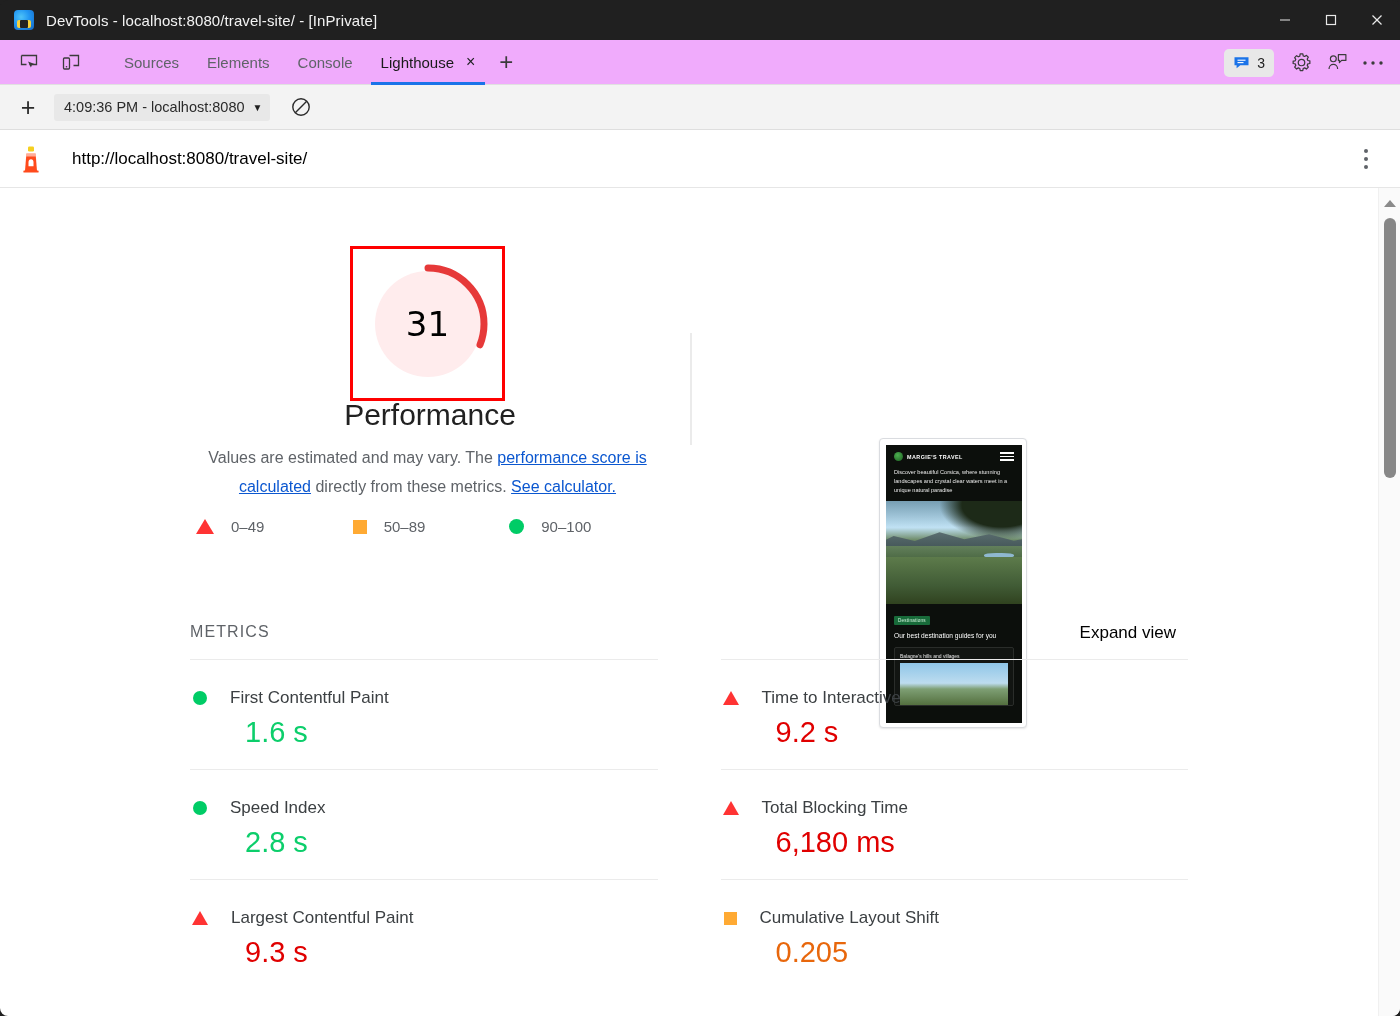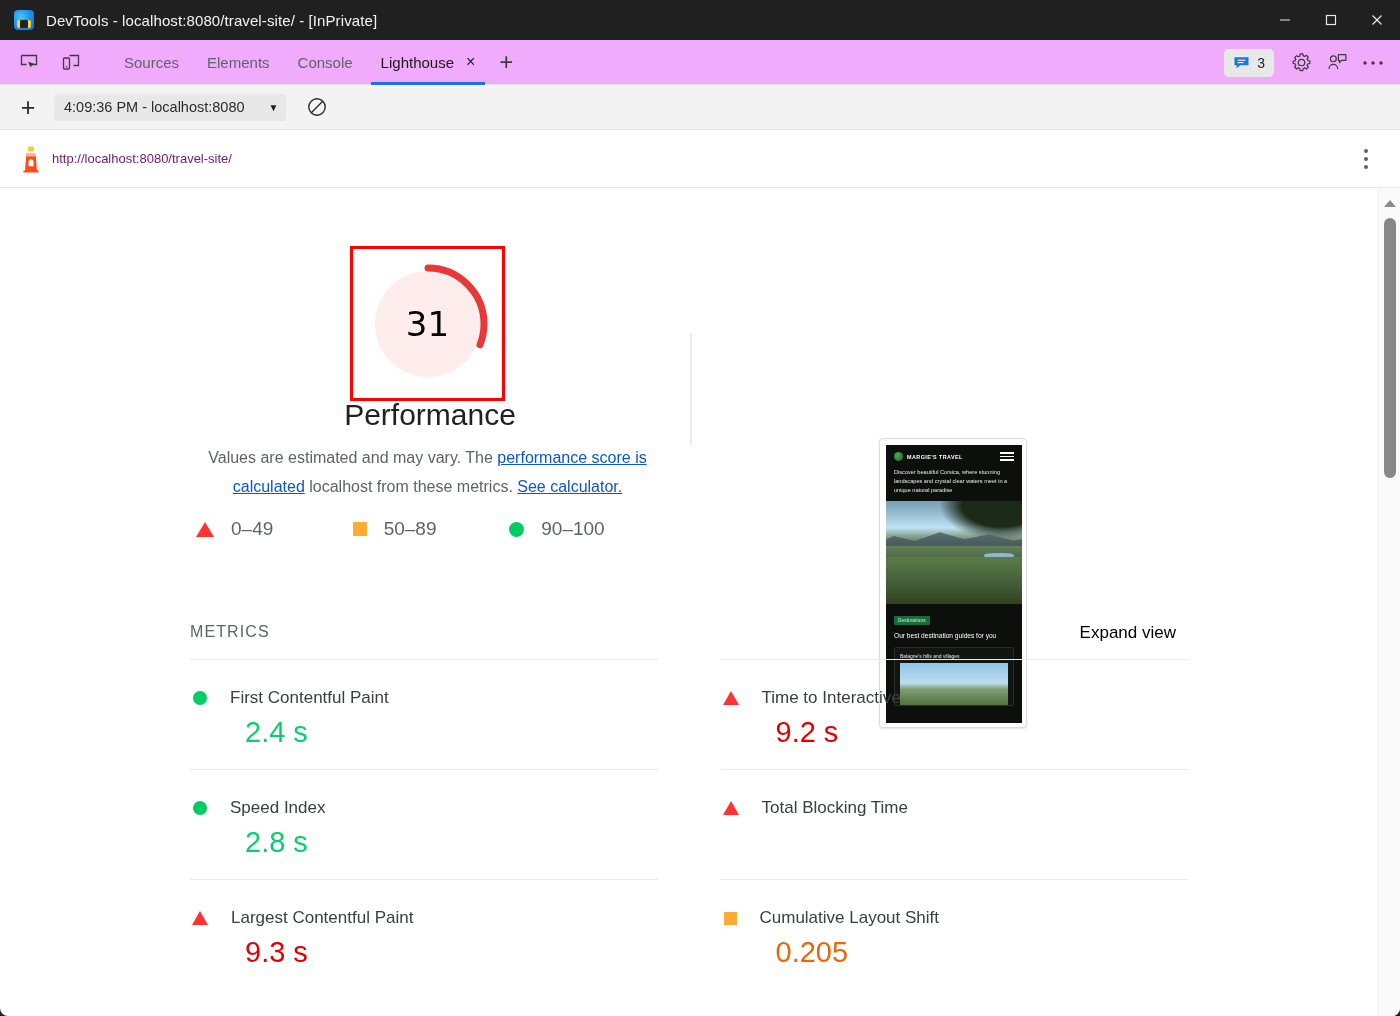--- a/index.html
+++ b/index.html
@@ -138,21 +138,21 @@
     border-bottom: 1px solid #dedede;
     display: flex; align-items: center;
   }
   #lh-add {
     width: 36px; height: 30px;
     display: flex; align-items: center; justify-content: center;
     color: #2b2b2b; font-size: 25px; font-weight: 300; line-height: 1;
     margin-left: 10px;
   }
   #run-select {
-    display: flex; align-items: center; gap: 22px;
+    display: flex; align-items: center; gap: 6px;
     background: #e8e8e8;
     border-radius: 3px;
     height: 27px;
     padding: 0 8px 0 10px;
     margin-left: 8px;
     font-size: 14.5px;
     color: #2b2b2b;
     white-space: nowrap;
   }
   #run-select .caret { font-size: 10px; color: #1f1f1f; margin-left: 2px; }
@@ -166,23 +166,23 @@
   
   #urlbar {
     height: 58px;
     background: #ffffff;
     border-bottom: 1px solid #e6e6e6;
     display: flex; align-items: center;
     position: relative;
   }
   #lh-logo { margin-left: 18px; width: 26px; height: 30px; display:flex; align-items:center; justify-content:center; }
   #url-text {
-    margin-left: 8px;
-    font-size: 13px;
-    color: #701a75;
+    margin-left: 28px;
+    font-size: 17px;
+    color: #000000;
   }
   #url-menu {
     position: absolute; right: 22px; top: 50%; transform: translateY(-50%);
     width: 24px; height: 30px;
     display: flex; flex-direction: column; align-items: center; justify-content: center; gap: 4px;
   }
   #url-menu i { width: 4px; height: 4px; border-radius: 50%; background: #5f6368; display:block; }
 
   
   #report {
@@ -224,21 +224,21 @@
     font-size: 16px;
     line-height: 29px;
     color: #5f6368;
   }
   #score-desc a { color: #0b57d0; text-decoration: underline; }
   #legend {
     position: absolute; left: 196px; top: 330px; width: 470px;
     display: flex; align-items: center;
   }
   .legend-item { display: flex; align-items: center; width: 33.33%; }
-  .legend-item .lg-label { font-size: 19px; color: #5f6368; margin-left: 17px; }
+  .legend-item .lg-label { font-size: 15px; color: #5f6368; margin-left: 17px; }
   .tri-red {
     width: 0; height: 0;
     border-left: 9px solid transparent;
     border-right: 9px solid transparent;
     border-bottom: 15px solid #ff3333;
   }
   .sq-orange { width: 14px; height: 14px; background: #ffaa33; }
   .cir-green { width: 15px; height: 15px; border-radius: 50%; background: #00cc66; }
 
   #center-divider {
@@ -524,21 +524,21 @@
 
               <circle cx="62" cy="62" r="56" fill="none" stroke="#e63939" stroke-width="7" stroke-linecap="round" stroke-dasharray="109.1 242.8" transform="rotate(-90 62 62)"></circle>
             </svg>
             <div id="gauge-score">31</div>
           </div>
         </div>
 
         <div id="score-title">Performance</div>
 
         <div id="score-desc">
-          <span>Values are estimated and may vary. The </span><a href="#">performance score is calculated</a><span> localhost from these metrics. </span><a href="#">See calculator.</a>
+          <span>Values are estimated and may vary. The </span><a href="#">performance score is calculated</a><span> directly from these metrics. </span><a href="#">See calculator.</a>
         </div>
 
         <div id="legend">
           <div class="legend-item">
             <span class="tri-red"></span>
             <span class="lg-label">0–49</span>
           </div>
           <div class="legend-item">
             <span class="sq-orange"></span>
             <span class="lg-label">50–89</span>
@@ -585,21 +585,21 @@
           <div id="expand-view">Expand view</div>
         </div>
 
         <div id="metrics-grid">
 
           <div class="metric">
             <div class="metric-head">
               <span class="mi-cir"></span>
               <span class="metric-name">First Contentful Paint</span>
             </div>
-            <div class="metric-value v-green">2.4 s</div>
+            <div class="metric-value v-green">1.6 s</div>
           </div>
 
           <div class="metric">
             <div class="metric-head">
               <span class="mi-tri"></span>
               <span class="metric-name">Time to Interactive</span>
             </div>
             <div class="metric-value v-red">9.2 s</div>
           </div>
 
@@ -609,20 +609,21 @@
               <span class="metric-name">Speed Index</span>
             </div>
             <div class="metric-value v-green">2.8 s</div>
           </div>
 
           <div class="metric">
             <div class="metric-head">
               <span class="mi-tri"></span>
               <span class="metric-name">Total Blocking Time</span>
             </div>
+            <div class="metric-value v-red">6,180 ms</div>
           </div>
 
           <div class="metric">
             <div class="metric-head">
               <span class="mi-tri"></span>
               <span class="metric-name">Largest Contentful Paint</span>
             </div>
             <div class="metric-value v-red">9.3 s</div>
           </div>
 

